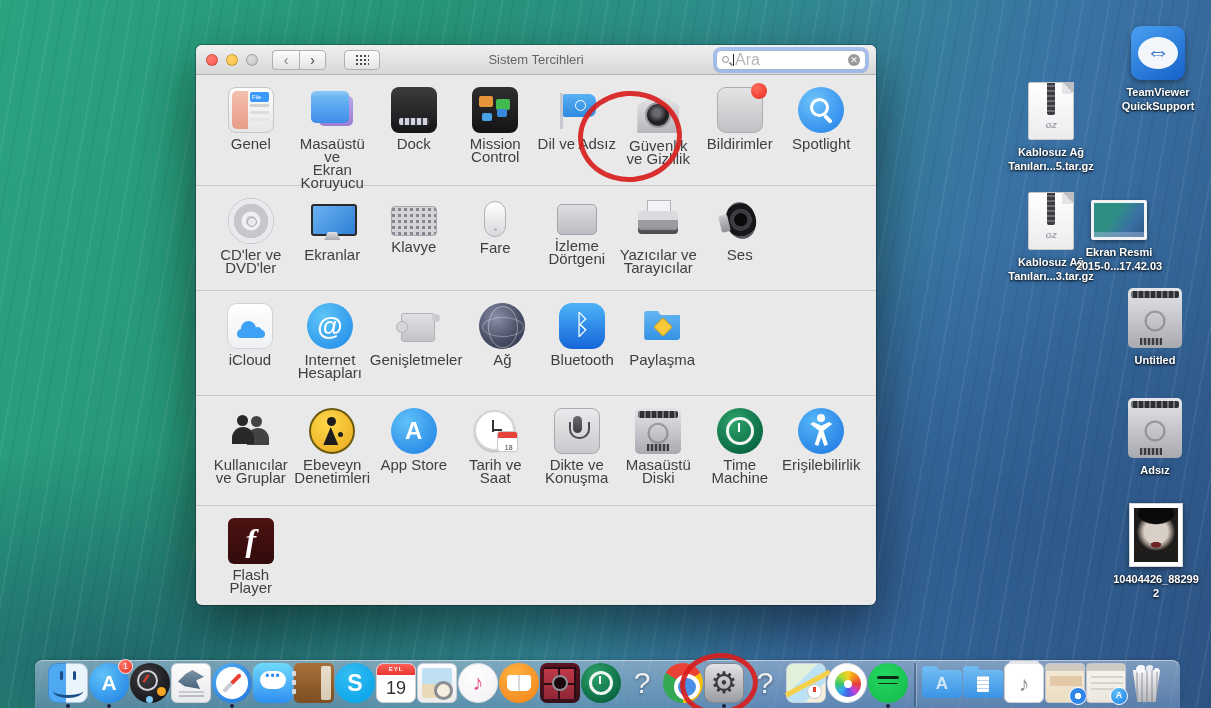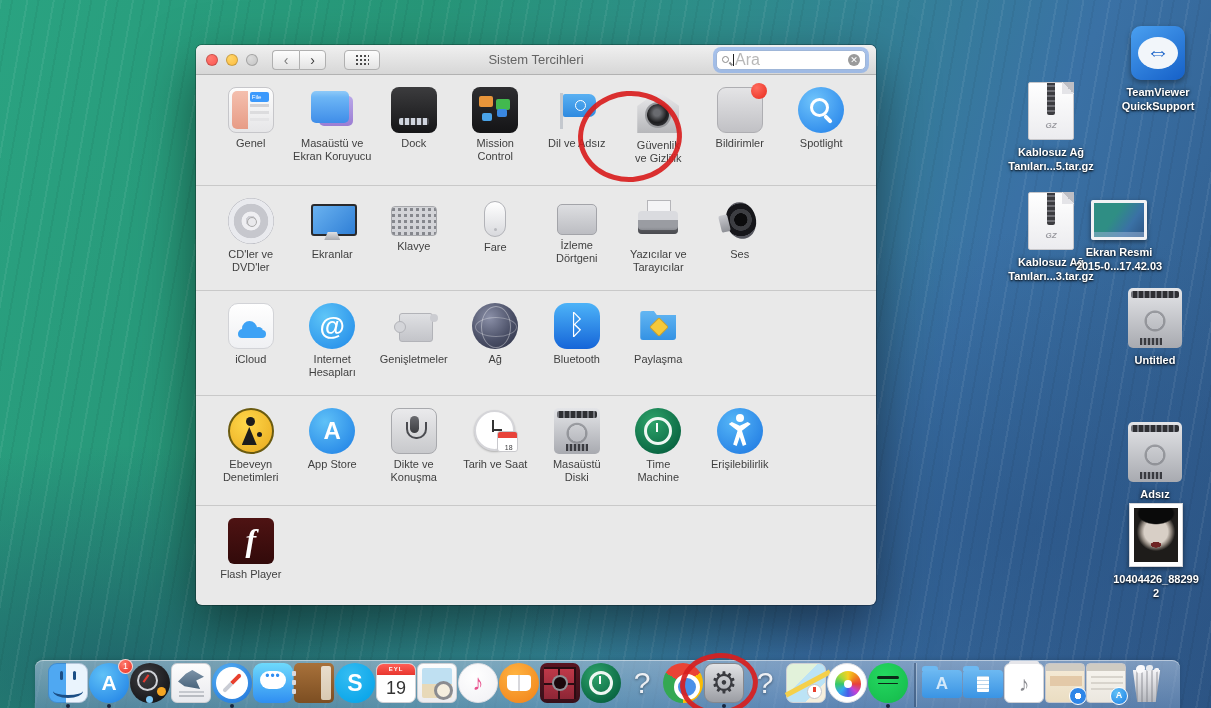--- a/index.html
+++ b/index.html
@@ -45,21 +45,21 @@
   .caret{width:1px;height:12px;background:#222;margin:0 1px 0 4px;flex:none;}
   .ph{color:#b8b8b8;font-size:16px;flex:1;}
   .clearbtn{width:12px;height:12px;border-radius:50%;background:#9a9a9a;color:#fff;font-size:9px;line-height:12px;text-align:center;flex:none;}
 
   .prefs-row{display:grid;grid-template-columns:repeat(8,1fr);padding:12px 14px 0;border-top:1px solid #c9c9c9;}
   .prefs-row.r0{border-top:none;height:110px;}
   .prefs-row.r1,.prefs-row.r2{height:105px;}
   .prefs-row.r3{height:110px;}
   .prefs-row.r4{height:82px;border-radius:0 0 6px 6px;}
   .pref-item{display:flex;flex-direction:column;align-items:center;cursor:default;}
-  .plabel{margin-top:4px;font-size:11px;line-height:13px;color:#3f3f3f;text-align:center;white-space:pre-line;}
+  .plabel{margin-top:4px;font-size:15px;line-height:13px;color:#3f3f3f;text-align:center;white-space:pre-line;}
   .pi{width:46px;height:46px;position:relative;flex:none;}
   .pi::before,.pi::after{content:"";position:absolute;}
 
   
   .ic-genel{background:linear-gradient(#fdfdfd,#e6e6e8);border:1px solid #c6c6ca;border-radius:8px;}
   .ic-genel::before{left:3px;top:3px;bottom:3px;width:16px;border-radius:5px 0 0 5px;
     background:linear-gradient(#f4bfae,#e79c86);}
   .ic-genel::after{left:21px;right:4px;top:16px;height:3px;background:#d2d2d6;box-shadow:0 7px 0 #dcdcde,0 14px 0 #e4e4e6;}
   .ic-genel .itx{position:absolute;left:21px;right:4px;top:4px;height:10px;background:#3b99fc;color:#fff;
     font-size:6px;line-height:10px;padding-left:2px;border-radius:2px;}
@@ -189,21 +189,21 @@
   .dt{position:absolute;width:110px;display:flex;flex-direction:column;align-items:center;gap:5px;cursor:default;}
   .dt-label{color:#fff;font-weight:bold;font-size:11px;line-height:14px;text-align:center;white-space:pre-line;
     text-shadow:0 1px 2px rgba(0,0,0,.9),0 0 4px rgba(0,0,0,.55);}
   .dti{position:relative;flex:none;}
   .dti::before,.dti::after{content:"";position:absolute;}
   .p-teamviewer{left:1103px;top:26px;}
   .p-gz5{left:996px;top:82px;}
   .p-gz3{left:996px;top:192px;}
   .p-ekran{left:1064px;top:200px;}
   .p-untitled{left:1100px;top:288px;}
-  .p-adsiz{left:1100px;top:422px;}
+  .p-adsiz{left:1100px;top:398px;}
   .p-photo{left:1097px;top:503px;width:118px;}
   .dti-teamviewer{width:54px;height:54px;border-radius:10px;box-shadow:0 3px 6px rgba(0,0,0,.4);
     background:linear-gradient(145deg,#4aa0f0,#1560c8);}
   .dti-teamviewer::before{left:7px;top:11px;width:40px;height:32px;border-radius:50%;background:#f2f6fa;}
   .dti-teamviewer::after{inset:0;content:"⇔";color:#1560c8;font-size:24px;font-weight:bold;text-align:center;line-height:52px;}
   .dti-gz5,.dti-gz3{width:46px;height:58px;background:linear-gradient(#fff,#ececef);border:1px solid #c7c7cb;border-radius:2px;font-style:italic;}
   .dti-gz5::before,.dti-gz3::before{right:-1px;top:-1px;width:12px;height:12px;
     background:linear-gradient(225deg,#bdbec4 50%,#e4e4e8 50%);}
   .dti-gz5::after,.dti-gz3::after{left:18px;top:0;width:8px;height:32px;border-radius:0 0 2px 2px;
     background:repeating-linear-gradient(0deg,#3c3c40 0 3px,#6e6e74 3px 5px);
@@ -462,38 +462,43 @@
             <div class="pi ic-bluetooth"></div>
             <div class="plabel">Bluetooth</div>
           </div>
           <div class="pref-item">
             <div class="pi ic-paylasma"></div>
             <div class="plabel">Paylaşma</div>
           </div>
         </div>
         <div class="prefs-row r3">
           <div class="pref-item">
+            <div class="pi ic-kullanicilar"></div>
+            <div class="plabel">Kullanıcılar
+ve Gruplar</div>
+          </div>
+          <div class="pref-item">
             <div class="pi ic-ebeveyn"></div>
             <div class="plabel">Ebeveyn
 Denetimleri</div>
           </div>
           <div class="pref-item">
             <div class="pi ic-appstore"></div>
             <div class="plabel">App Store</div>
-          </div>
-          <div class="pref-item">
-            <div class="pi ic-dikte"></div>
-            <div class="plabel">Dikte ve
-Konuşma</div>
           </div>
           <div class="pref-item">
             <div class="pi ic-tarih">
               <span class="itx">18</span>
             </div>
             <div class="plabel">Tarih ve Saat</div>
+          </div>
+          <div class="pref-item">
+            <div class="pi ic-dikte"></div>
+            <div class="plabel">Dikte ve
+Konuşma</div>
           </div>
           <div class="pref-item">
             <div class="pi ic-baslangic hdd"></div>
             <div class="plabel">Masaüstü
 Diski</div>
           </div>
           <div class="pref-item">
             <div class="pi ic-timemachine"></div>
             <div class="plabel">Time
 Machine</div>

